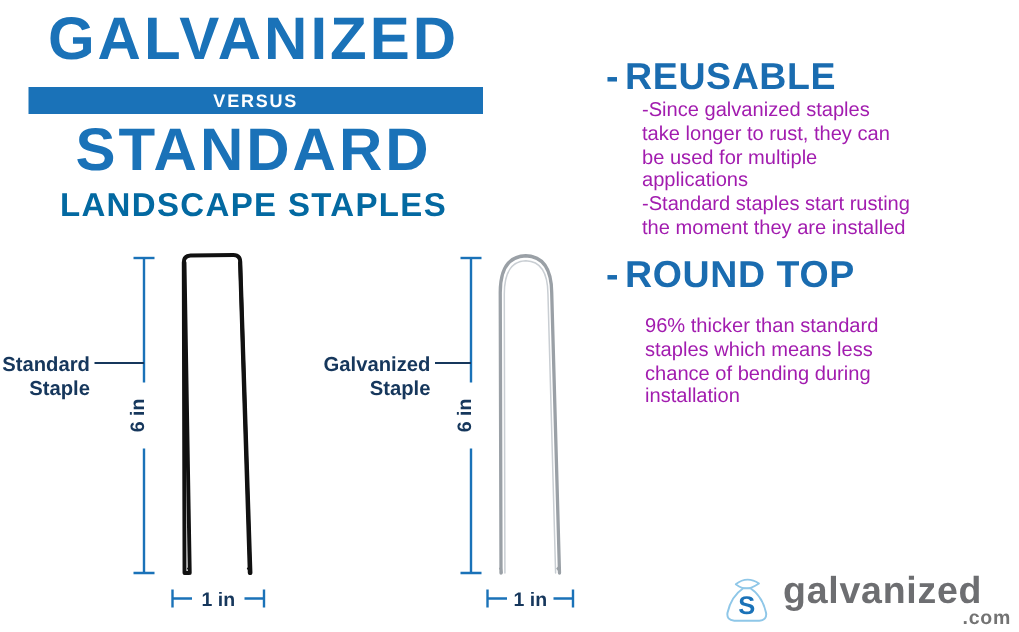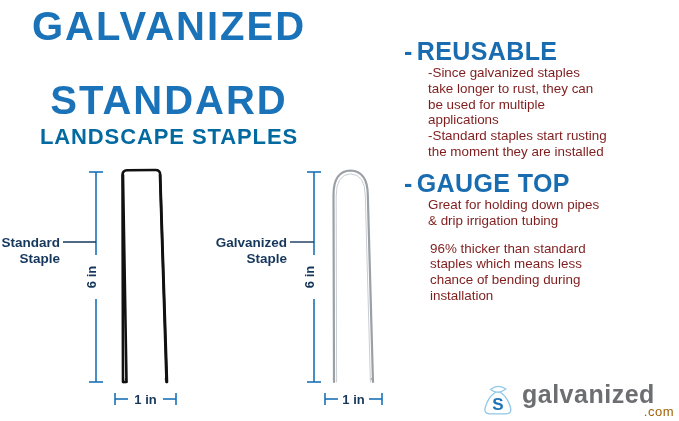--- a/index.html
+++ b/index.html
@@ -123,21 +123,21 @@
     color: #1a6cb0;
     font-weight: bold;
     font-size: 25px;
     letter-spacing: 0.4px;
     line-height: 1.08;
     white-space: nowrap;
     font-family: "Liberation Sans", sans-serif;
   }
   .feature-head .dash { margin-right: 4px; }
   .feature-body {
-    color: #7f1d1d;
+    color: #a21caf;
     font-size: 13.4px;
     line-height: 1.18;
     padding-left: 24px;
     font-family: "Liberation Sans", sans-serif;
     white-space: pre-line;
   }
   #feat-reusable { margin-bottom: 10px; }
   #feat-reusable .feature-head { font-size: 25px; }
   #feat-round { margin-bottom: 12px; }
   #feat-gauge .feature-head { font-size: 24.5px; letter-spacing: 0px; }
@@ -161,39 +161,42 @@
     color: #6d6e71;
     letter-spacing: 0.5px;
     line-height: 1;
   }
   #logo-dotcom {
     position: absolute;
     right: 0px;
     top: 24px;
     font-family: "Liberation Sans", sans-serif;
     font-size: 13px;
-    font-weight: normal;
-    color: #a16207;
+    font-weight: bold;
+    color: #737373;
     letter-spacing: 0.5px;
     line-height: 1;
   }
   #logo-icon {
     position: absolute;
     left: 0px;
     top: 0px;
   }
 </style>
 </head>
 <body>
 
 <div id="page">
 
   <div id="title-block">
     <div id="title-galvanized" class="title-main">GALVANIZED</div>
 
+    <div id="versus-bar">
+      <div id="versus-label">VERSUS</div>
+    </div>
 
     <div id="title-standard" class="title-main">STANDARD</div>
 
     <div id="title-sub">LANDSCAPE STAPLES</div>
   </div>
 
   <div id="diagram-area">
     <svg class="diagram-svg" width="400" height="266" viewBox="0 0 400 266">
 
       <g>
@@ -274,24 +277,22 @@
       <div class="feature-body">-Since galvanized staples
 take longer to rust, they can
 be used for multiple
 applications
 -Standard staples start rusting
 the moment they are installed</div>
     </div>
 
     <div class="feature" id="feat-round">
       <div class="feature-head">
-        <span class="dash">-</span><span>GAUGE TOP</span>
+        <span class="dash">-</span><span>ROUND TOP</span>
       </div>
-      <div class="feature-body">Great for holding down pipes
-&amp; drip irrigation tubing</div>
     </div>
 
     <div class="feature" id="feat-gauge">
       <div class="feature-body">96% thicker than standard
 staples which means less
 chance of bending during
 installation</div>
     </div>
 
   </div>

